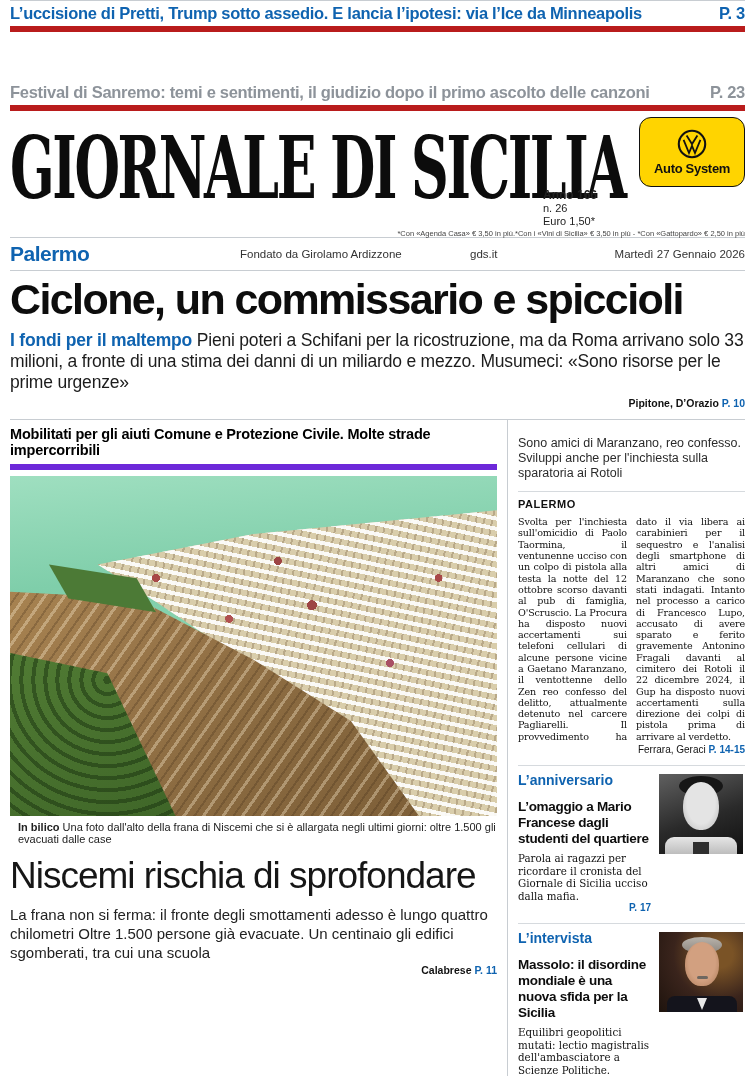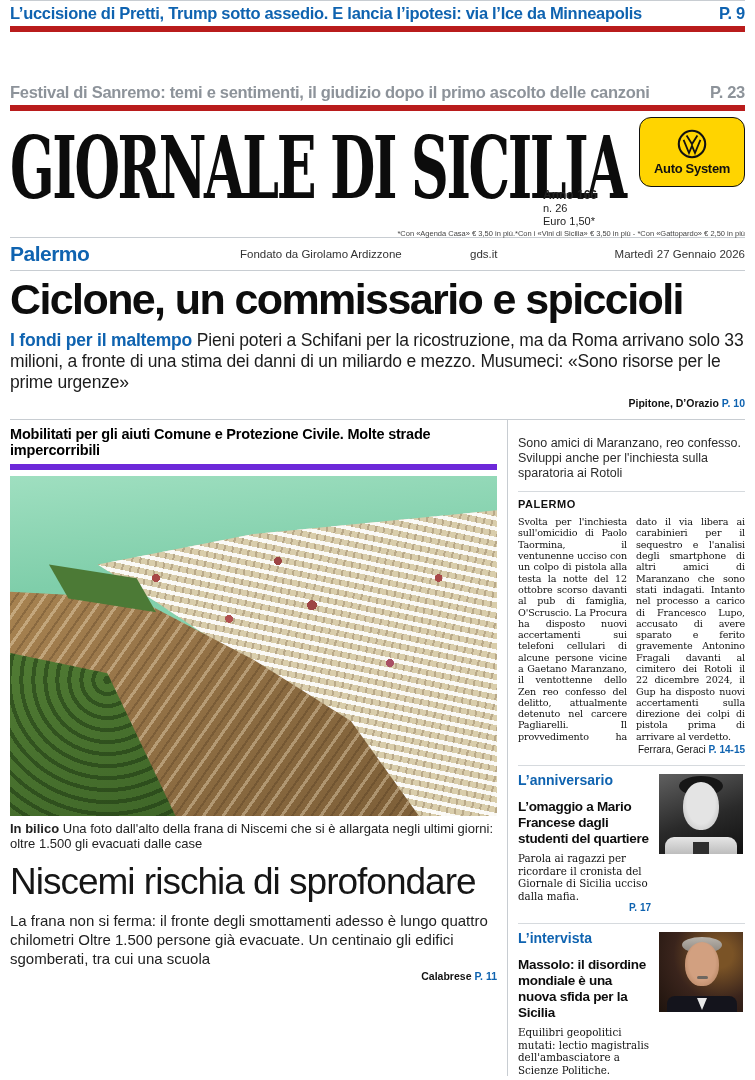--- a/index.html
+++ b/index.html
@@ -107,21 +107,21 @@
     clip-path:polygon(0 52%, 20% 58%, 34% 100%, 0 100%);
     background:linear-gradient(150deg,#5d8a3c,#3f6628 70%);
   }
   .ph-green1:after { content:""; position:absolute; inset:0;
     background:repeating-radial-gradient(circle at 20% 60%, rgba(25,50,15,.5) 0 4px, rgba(0,0,0,0) 4px 12px);
   }
   .ph-green2 { position:absolute; inset:0;
     clip-path:polygon(8% 26%, 26% 30%, 30% 40%, 12% 36%);
     background:#4c7a36;
   }
-  .caption { font-size:13px; color:#222; margin-top:5px; }
+  .caption { font-size:11px; color:#222; margin-top:5px;margin-left:8px; }
   .caption .cb { font-weight:bold; }
 
   .colL h2 {
     margin-top:10px; font-family:"Liberation Sans", sans-serif; font-weight:normal;
     font-size:37px; letter-spacing:-1px; color:#161616; white-space:nowrap;
   }
   .colL .nis-text { margin-top:8px; font-size:15px; line-height:19px; color:#222; }
   .colL .by { text-align:right; font-size:10.5px; margin-top:2px; }
   .colL .by .name, .colR .by .name { font-weight:bold; }
   .pgblue { color:#0f63b0; font-weight:bold; }
@@ -166,21 +166,21 @@
     background:#e8e8e8; clip-path:polygon(0 0,100% 0,50% 100%); }
 </style>
 </head>
 <body>
 
 <div class="page">
 
   <div class="topstrip">
     <div class="strip-row c-blue">
       <span>L’uccisione di Pretti, Trump sotto assedio. E lancia l’ipotesi: via l’Ice da Minneapolis</span>
-      <span class="pg">P. 9</span>
+      <span class="pg">P. 3</span>
     </div>
     <div class="strip-row c-gray">
       <span>Festival di Sanremo: temi e sentimenti, il giudizio dopo il primo ascolto delle canzoni</span>
       <span class="pg">P. 23</span>
     </div>
   </div>
 
   <div class="masthead">
     <div class="mast-title">GIORNALE DI SICILIA</div>
     <div class="vw-box">

